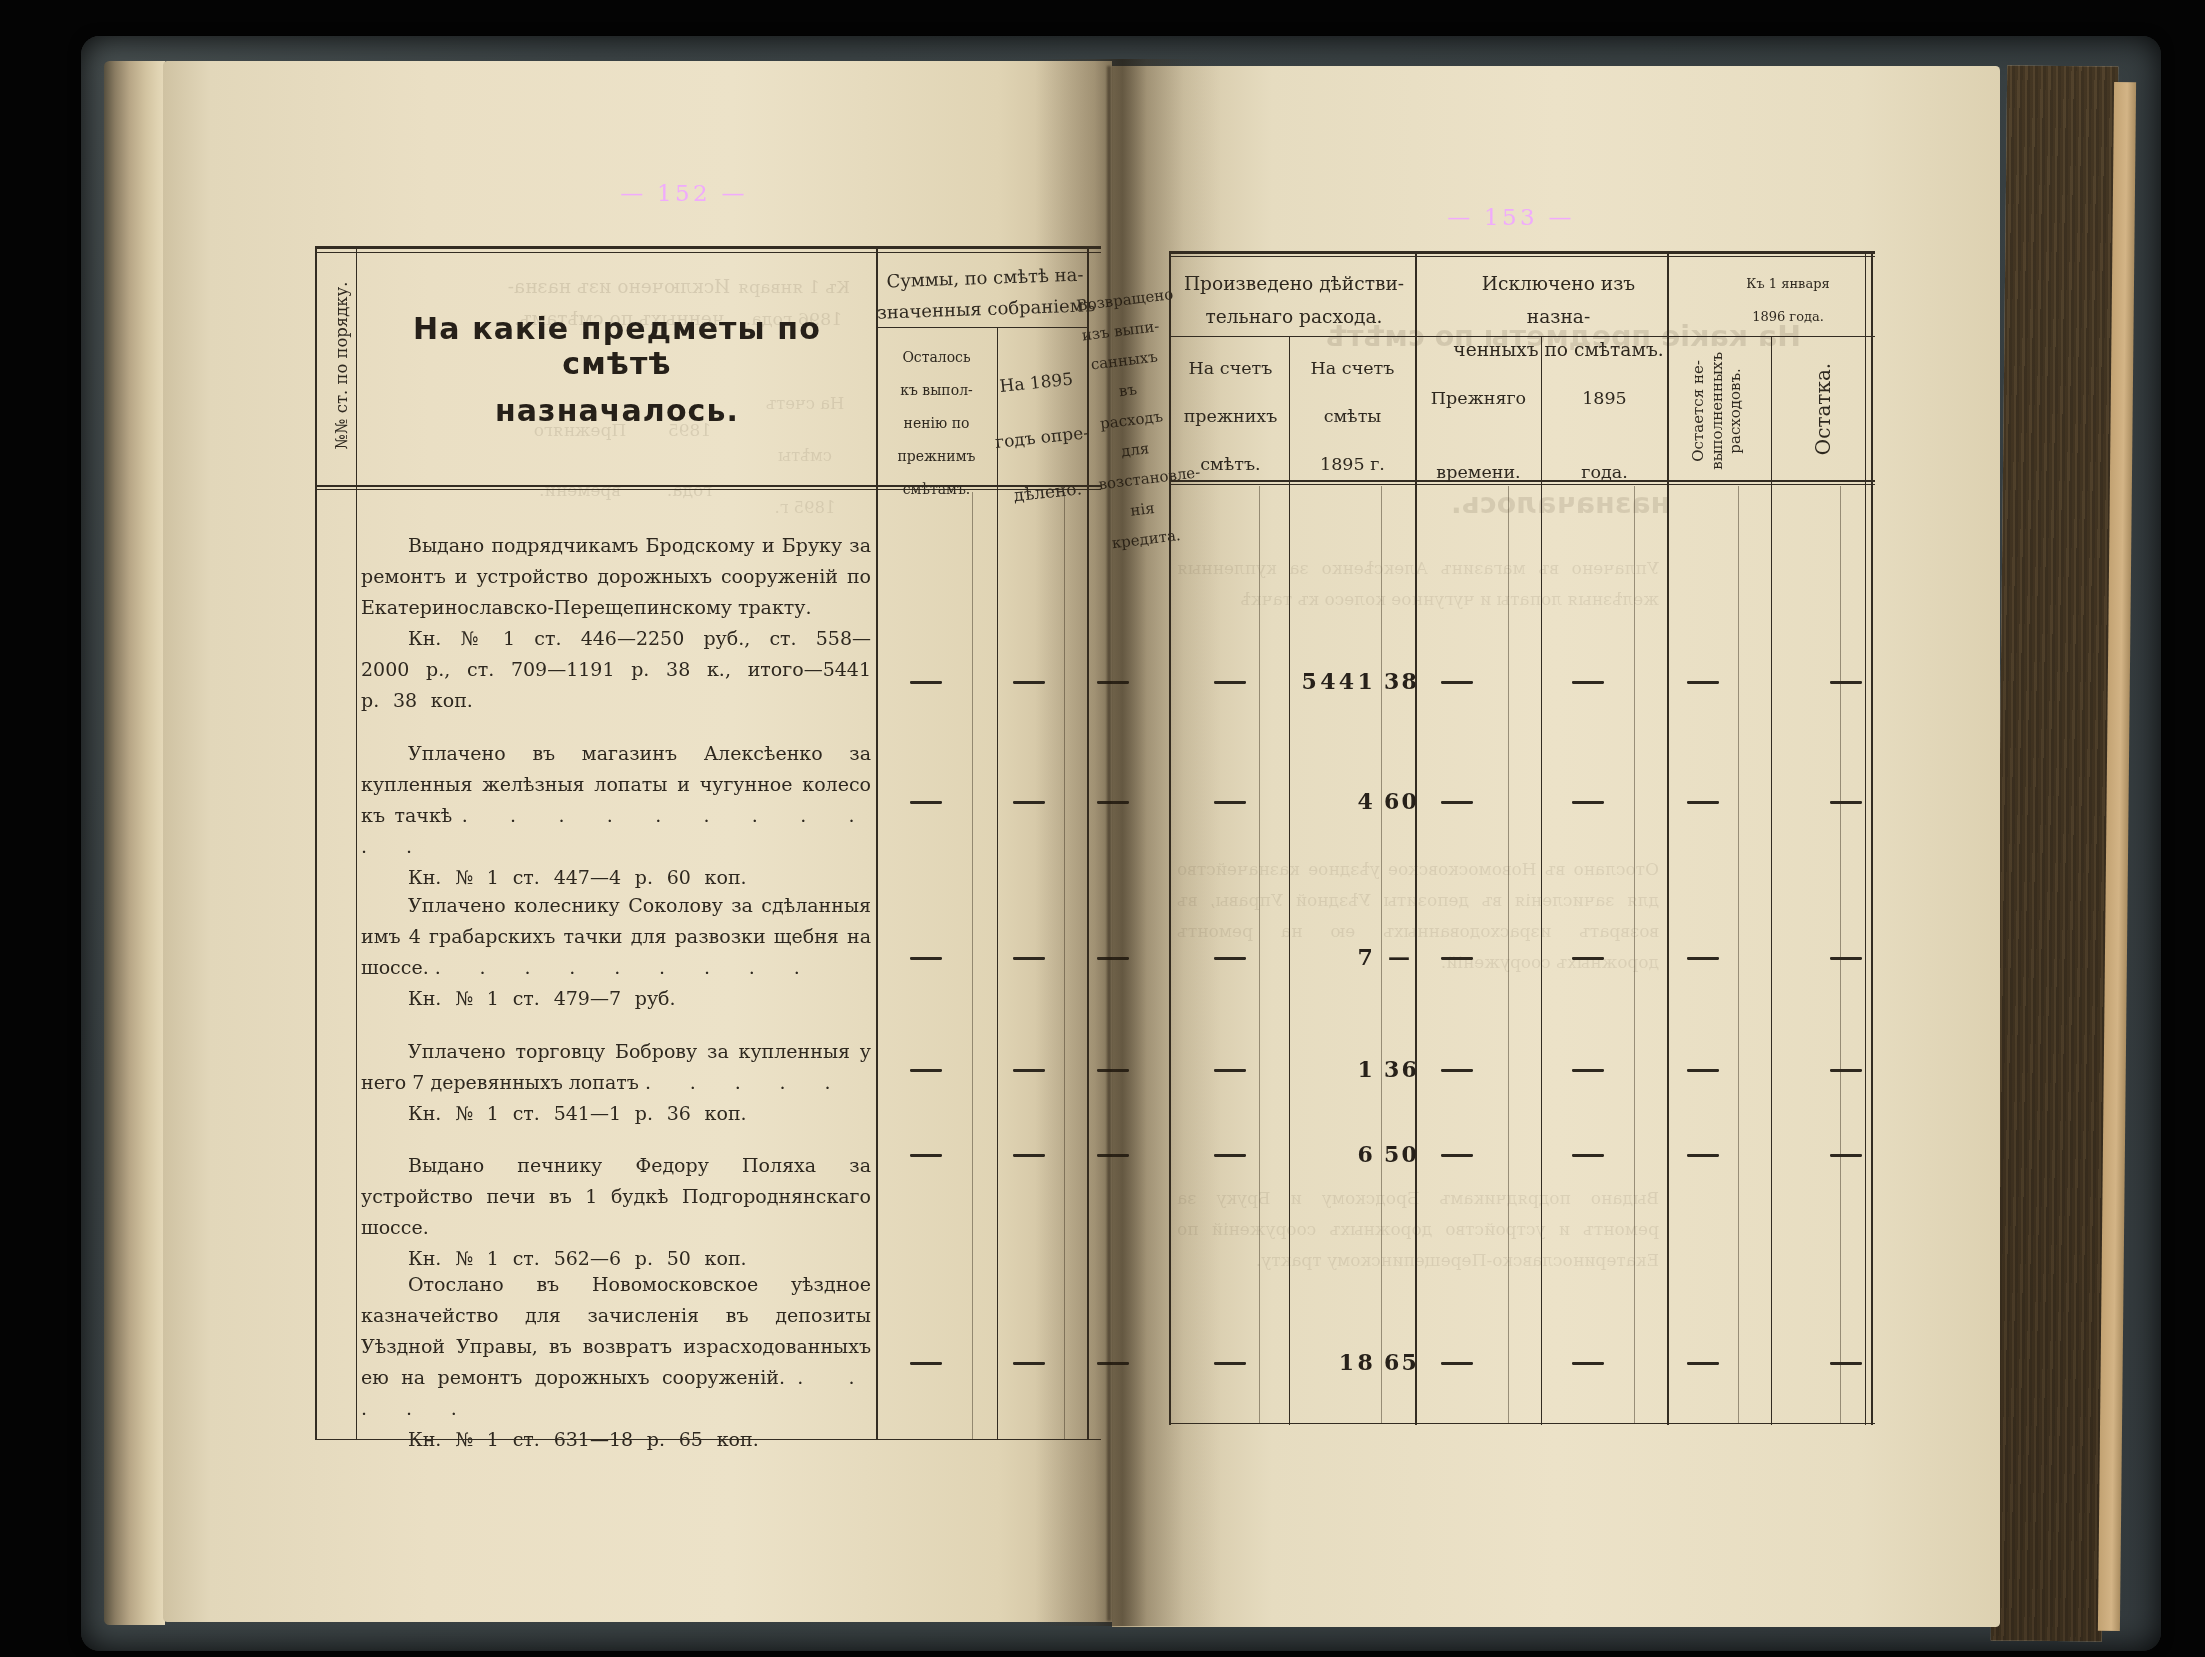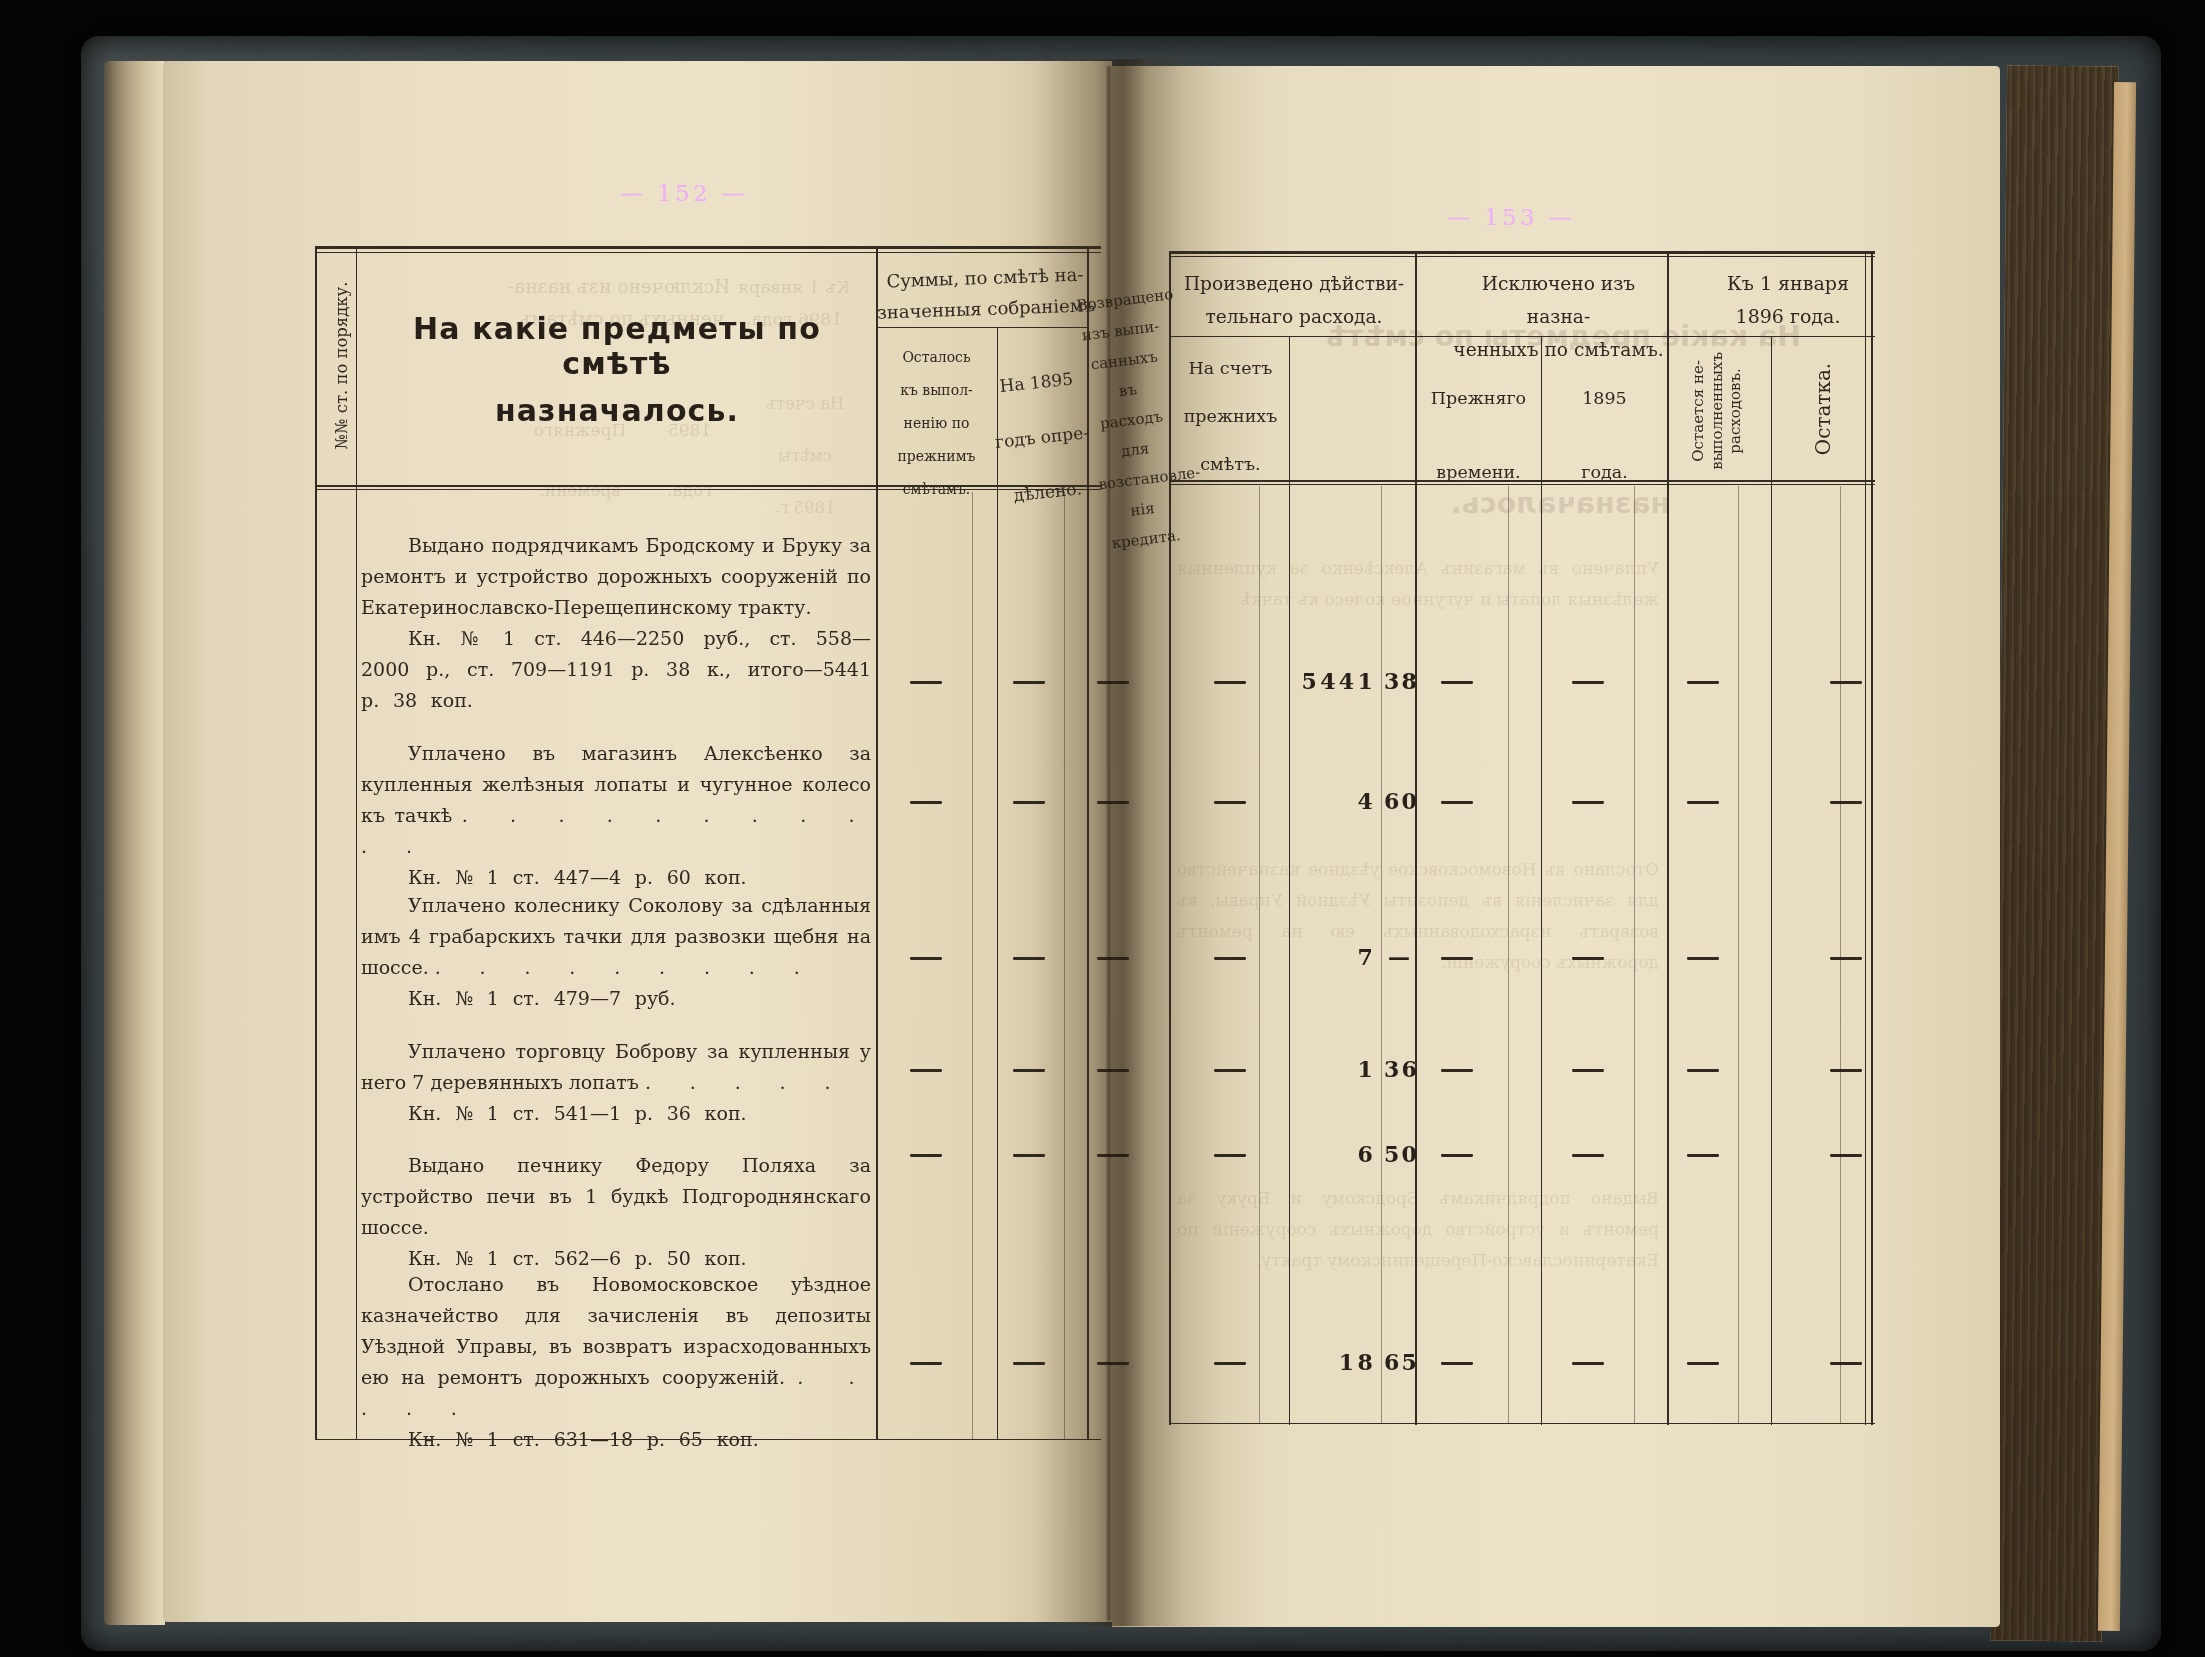--- a/index.html
+++ b/index.html
@@ -136,25 +136,28 @@
 изъ выпи-
 санныхъ въ
 расходъ для
 возстановле-
 нія кредита.</div>
 
   <div class="hdr" style="left:1172px;top:267px;width:244px;font-size:18.6px;line-height:33px;">Произведено дѣйстви-
 тельнаго расхода.</div>
   <div class="hdr" style="left:1418px;top:267px;width:249px;font-size:18.6px;line-height:33px;padding-left:32px;">Исключено изъ назна-
 ченныхъ по смѣтамъ.</div>
-  <div class="hdr" style="left:1670px;top:267px;width:236px;font-size:19px;line-height:33px;">Къ 1 января
+  <div class="hdr" style="left:1670px;top:267px;width:236px;font-size:13px;line-height:33px;">Къ 1 января
 1896 года.</div>
   <div class="hdr" style="left:1171px;top:344px;width:119px;font-size:17.5px;line-height:48px;">На счетъ
 прежнихъ
 смѣтъ.</div>
+  <div class="hdr" style="left:1290px;top:344px;width:125px;font-size:17.5px;line-height:48px;">На счетъ
+смѣты
+1895 г.</div>
   <div class="hdr" style="left:1416px;top:361px;width:125px;font-size:17.5px;line-height:74px;">Прежняго
 времени.</div>
   <div class="hdr" style="left:1542px;top:361px;width:125px;font-size:17.5px;line-height:74px;">1895
 года.</div>
   <div class="hdr" style="left:1646px;top:383px;width:142px;font-size:15px;line-height:18.6px;transform:rotate(-90deg);">Остается не-
 выполненныхъ
 расходовъ.</div>
   <div class="hdr" style="left:1741px;top:397px;width:164px;font-size:20px;transform:rotate(-90deg);">Остатка.</div>
 
   <div class="entry" style="top:530px;">

